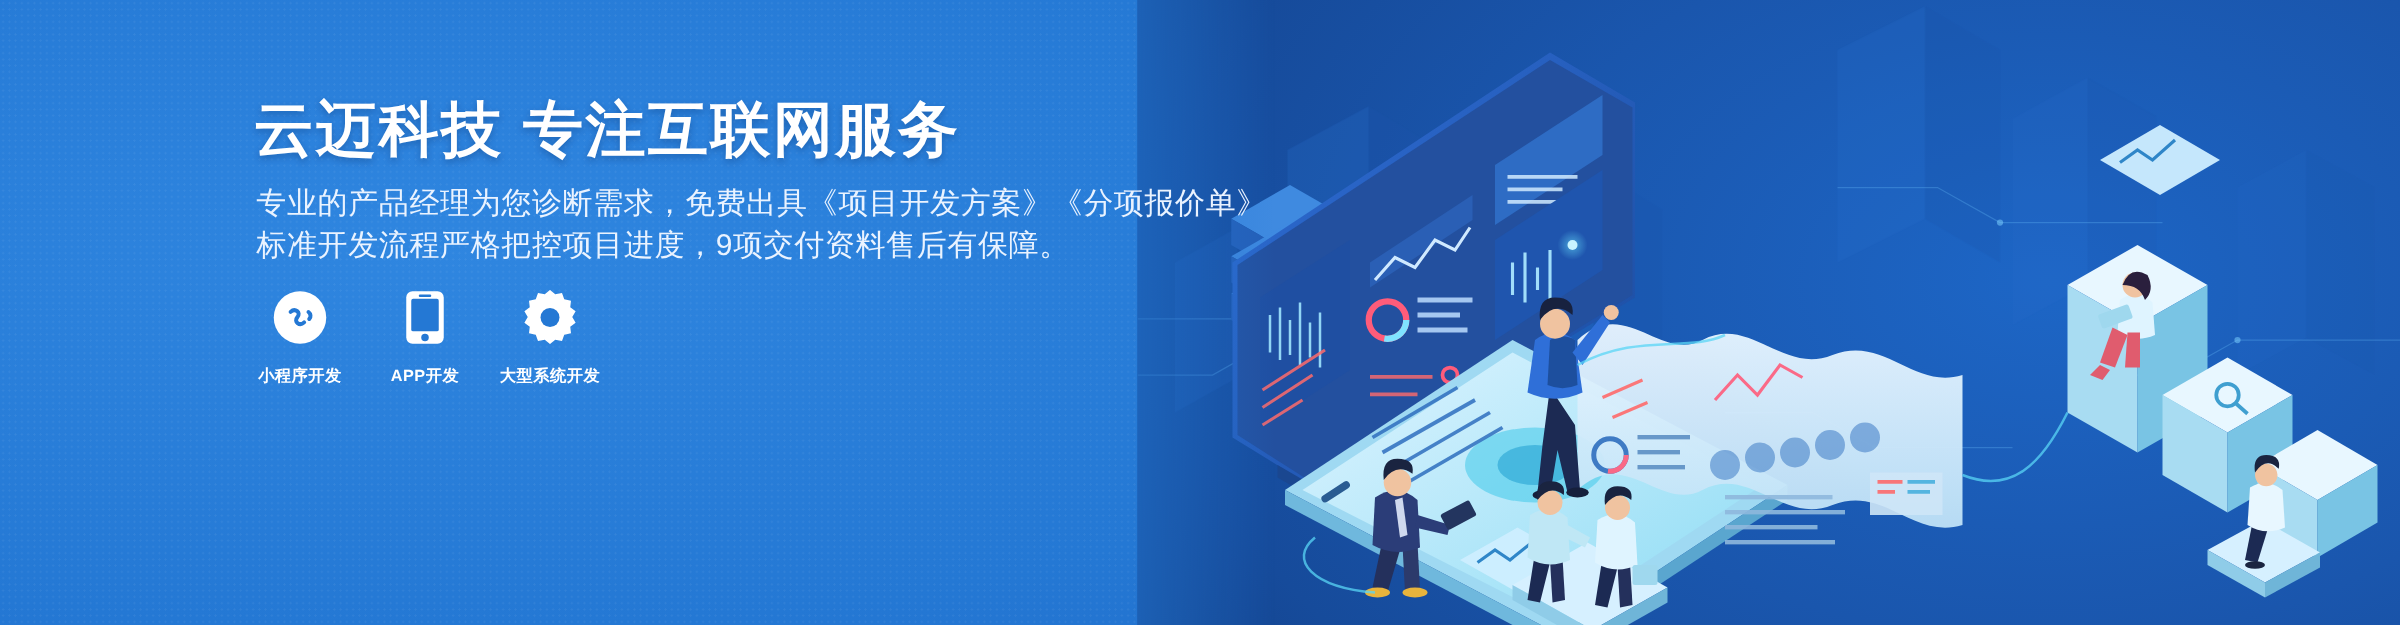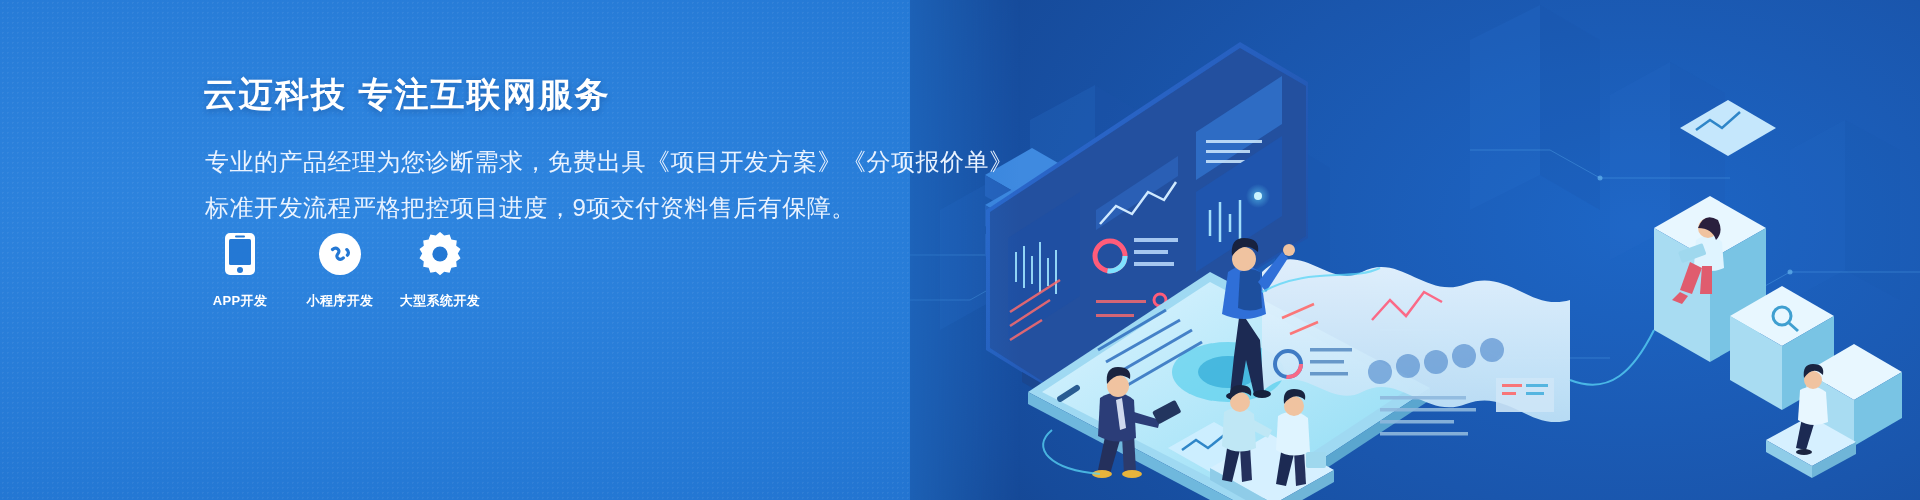--- a/index.html
+++ b/index.html
@@ -31,30 +31,30 @@
   .art:before{
     content:"";position:absolute;left:-90px;top:0;width:200px;height:100%;
     background:linear-gradient(90deg,rgba(36,120,212,1) 0%,rgba(31,102,198,0) 100%);
     z-index:6;
   }
   .art svg{position:absolute;left:0;top:0;}
   
   .content{position:absolute;left:203px;top:0;width:740px;height:500px;z-index:9;}
   .title{
     position:absolute;top:72px;left:0;
-    font-size:34px;font-weight:bold;color:#ffffff;letter-spacing:2px;
+    font-size:48px;font-weight:bold;color:#ffffff;letter-spacing:2px;
     white-space:nowrap;
     text-shadow:0 2px 6px rgba(0,30,80,.28);
   }
   .sub{
     position:absolute;left:2px;
     font-size:24px;color:#eaf3ff;letter-spacing:.5px;white-space:nowrap;
   }
   .sub.l1{top:146px;}
-  .sub.l2{top:192px;}
+  .sub.l2{top:180px;}
   .icons{position:absolute;top:232px;left:0;display:flex;align-items:flex-start;}
   .icon-item{
     width:74px;display:flex;flex-direction:column;align-items:center;
     margin-right:26px;
   }
   .icon-item:last-child{margin-right:10px;}
   .ico{
     height:44px;display:flex;align-items:center;justify-content:center;
     margin-bottom:16px;
   }
@@ -374,39 +374,39 @@
 
     <div class="title">云迈科技 专注互联网服务</div>
 
     <div class="sub l1">专业的产品经理为您诊断需求，免费出具《项目开发方案》《分项报价单》</div>
     <div class="sub l2">标准开发流程严格把控项目进度，9项交付资料售后有保障。</div>
 
     <div class="icons">
 
       <div class="icon-item">
         <span class="ico">
+          <svg width="44" height="44" viewBox="0 0 44 44">
+            <circle cx="22" cy="22" r="21" fill="#ffffff"></circle>
+            <path d="M14.5 17.5c3.6-3.4 8.6 0.4 5.4 4.2-3.2 3.8 1.8 7.6 5.4 4.2" fill="none" stroke="#2478d4" stroke-width="3.2" stroke-linecap="round"></path>
+            <path d="M28.8 17.6c1.8 1.4 2.2 4 0.6 5.6" fill="none" stroke="#2478d4" stroke-width="3.2" stroke-linecap="round"></path>
+          </svg>
+        </span>
+        <span class="icap">小程序开发</span>
+      </div>
+
+      <div class="icon-item">
+        <span class="ico">
           <svg width="34" height="44" viewBox="0 0 34 44">
             <rect x="2" y="1" width="30" height="42" rx="5" fill="#ffffff"></rect>
             <rect x="6" y="7" width="22" height="26" rx="1.5" fill="#2478d4"></rect>
             <rect x="12" y="3.5" width="10" height="2" rx="1" fill="#2478d4"></rect>
             <circle cx="17" cy="38" r="3" fill="#2478d4"></circle>
           </svg>
         </span>
         <span class="icap">APP开发</span>
-      </div>
-
-      <div class="icon-item">
-        <span class="ico">
-          <svg width="44" height="44" viewBox="0 0 44 44">
-            <circle cx="22" cy="22" r="21" fill="#ffffff"></circle>
-            <path d="M14.5 17.5c3.6-3.4 8.6 0.4 5.4 4.2-3.2 3.8 1.8 7.6 5.4 4.2" fill="none" stroke="#2478d4" stroke-width="3.2" stroke-linecap="round"></path>
-            <path d="M28.8 17.6c1.8 1.4 2.2 4 0.6 5.6" fill="none" stroke="#2478d4" stroke-width="3.2" stroke-linecap="round"></path>
-          </svg>
-        </span>
-        <span class="icap">小程序开发</span>
       </div>
 
 
 
       <div class="icon-item">
         <span class="ico">
           <svg width="44" height="44" viewBox="0 0 44 44">
             <path d="M22 1.5 26.2 5.2 31.6 4.1 33.4 9.3 38.8 10.5 38.2 16 42.5 19.4 39.8 24.2
                      42.5 29 38.2 32.4 38.8 37.9 33.4 39.1 31.6 44.3 26.2 43.2 22 46.9 17.8 43.2
                      12.4 44.3 10.6 39.1 5.2 37.9 5.8 32.4 1.5 29 4.2 24.2 1.5 19.4 5.8 16

